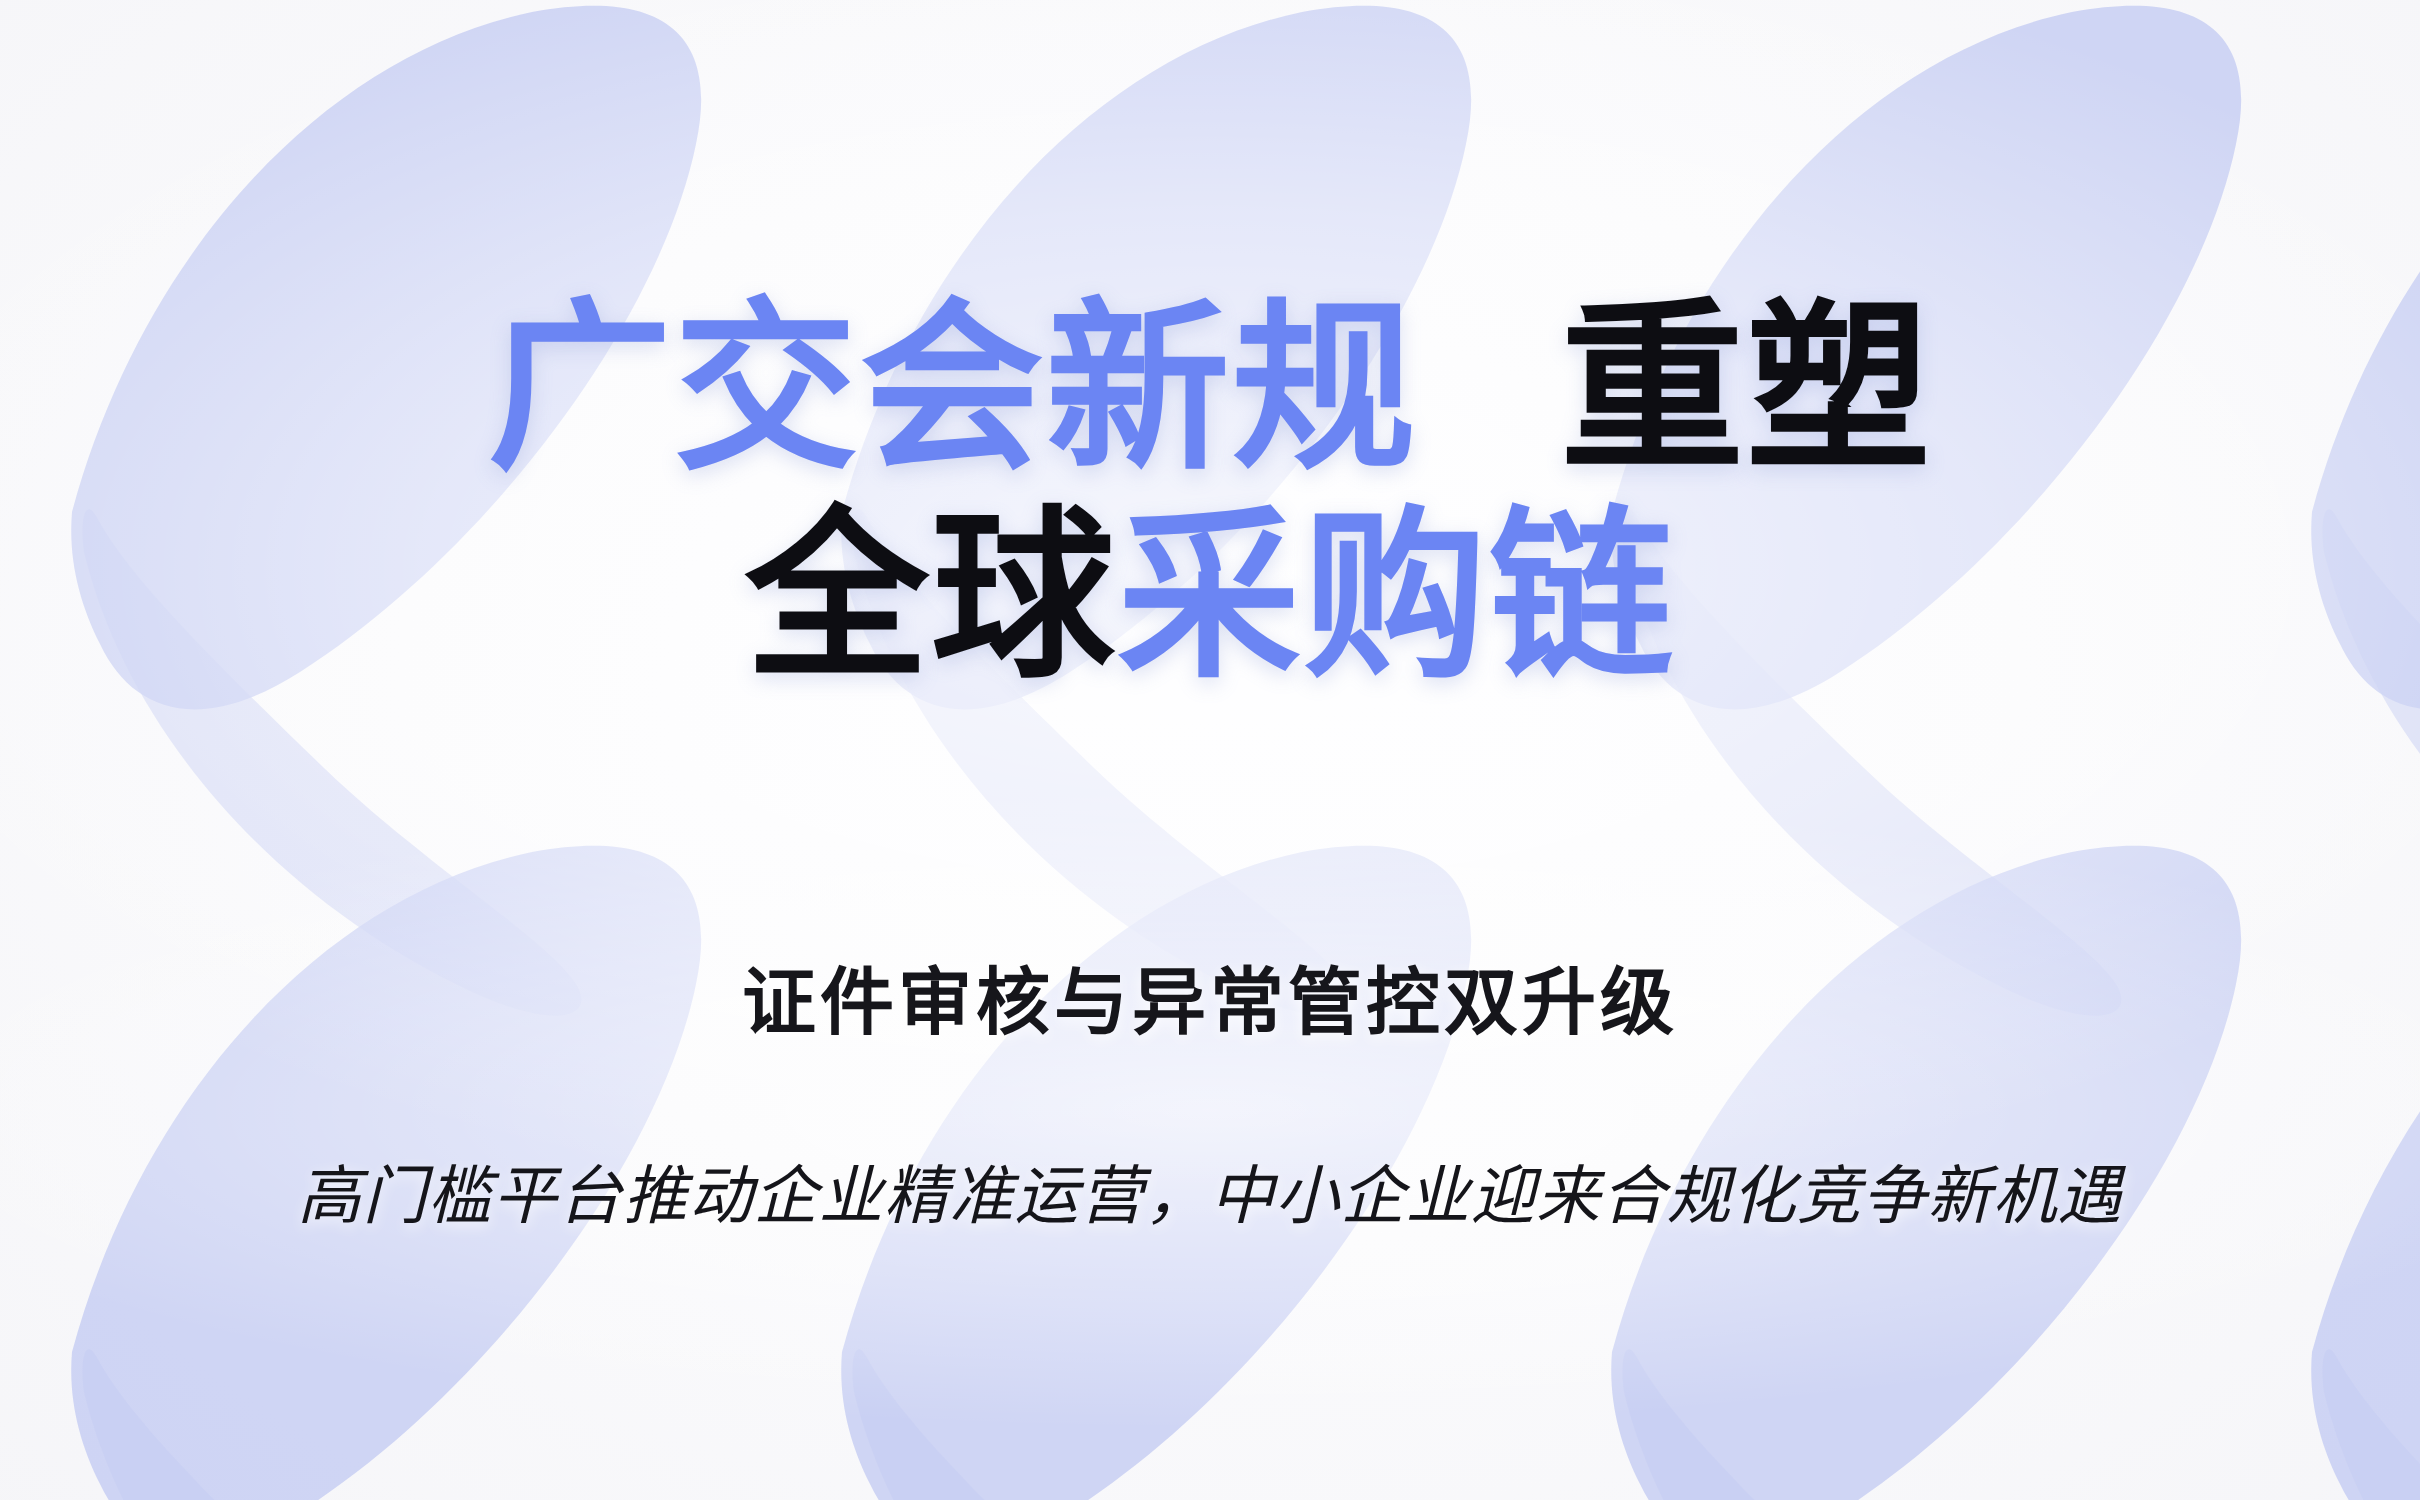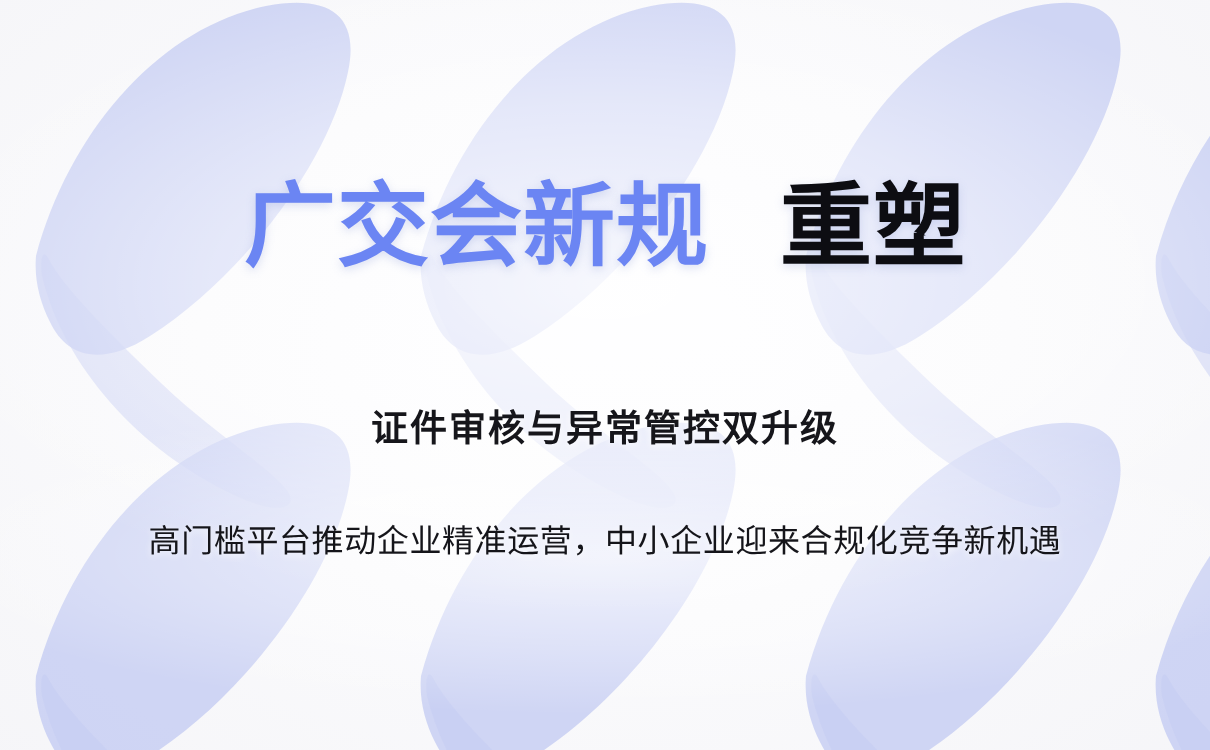--- a/index.html
+++ b/index.html
@@ -56,21 +56,21 @@
   .content {
     position: relative;
     z-index: 2;
     width: 1210px;
     height: 750px;
     display: flex;
     flex-direction: column;
     align-items: center;
     justify-content: flex-start;
     box-sizing: border-box;
-    padding-top: 113px;
+    padding-top: 82px;
   }
 
   .headline {
     text-align: center;
     font-weight: bold;
     font-size: 92px;
     line-height: 1.13;
     letter-spacing: 1px;
     white-space: nowrap;
     text-shadow: 0 3px 10px rgba(140, 155, 215, 0.30);
@@ -90,28 +90,29 @@
     font-size: 37px;
     font-weight: bold;
     color: #16161b;
     letter-spacing: 2px;
     text-align: center;
     white-space: nowrap;
     text-shadow: 0 2px 7px rgba(255,255,255,0.85);
   }
 
   .description {
-    margin-top: 63px;
+    margin-top: 47px;
     font-size: 32px;
     font-weight: normal;
     color: #15151a;
     letter-spacing: 0.6px;
     text-align: center;
     white-space: nowrap;
     text-shadow: 0 2px 7px rgba(255,255,255,0.85);
+    font-style: italic;
   }
 </style>
 </head>
 <body>
 
 <div class="poster">
 
   <div class="bg-layer">
     <svg viewBox="0 0 1210 750" xmlns="http://www.w3.org/2000/svg" aria-hidden="true">
       <defs>
@@ -153,20 +154,23 @@
   <div class="veil"></div>
 
   <div class="content">
 
     <h1 class="headline">
       <span class="headline-line">
         <span class="seg-accent">广交会新规</span>
         <span class="gap-sm"></span>
         <span class="seg-dark">重塑</span>
       </span>
+      <span class="headline-line">
+        <span class="seg-dark">全球</span><span class="seg-accent">采购链</span>
+      </span>
     </h1>
 
     <div class="subtitle">证件审核与异常管控双升级</div>
 
     <div class="description">高门槛平台推动企业精准运营，中小企业迎来合规化竞争新机遇</div>
 
   </div>
 </div>
 
 </body></html>

